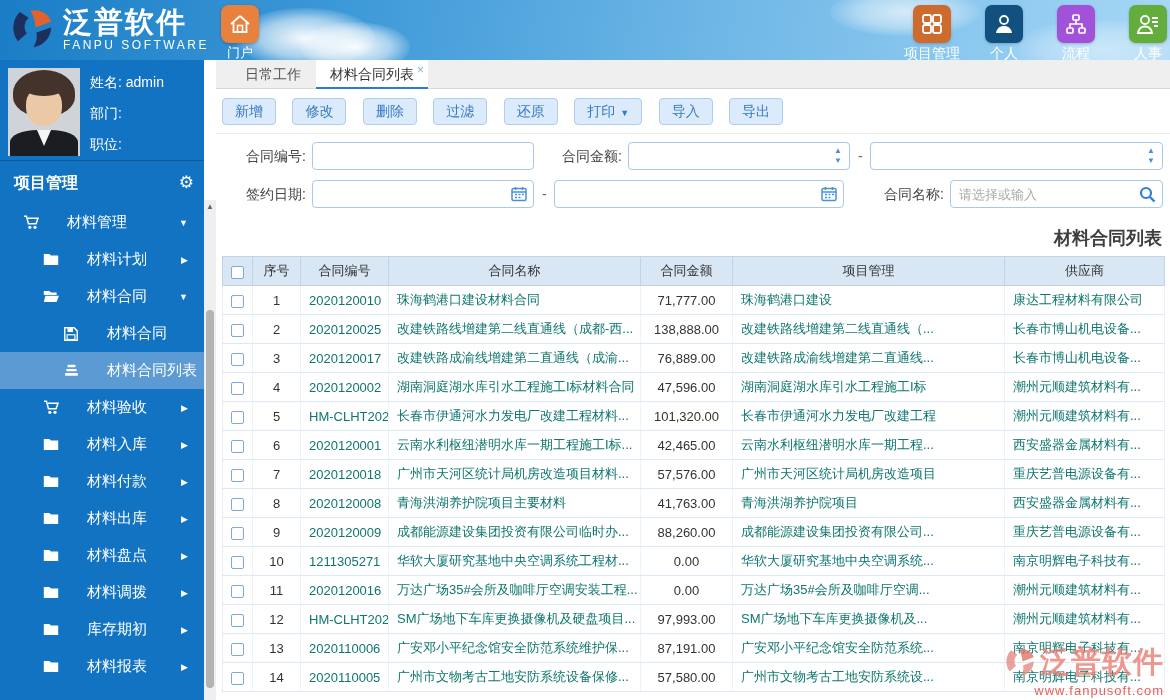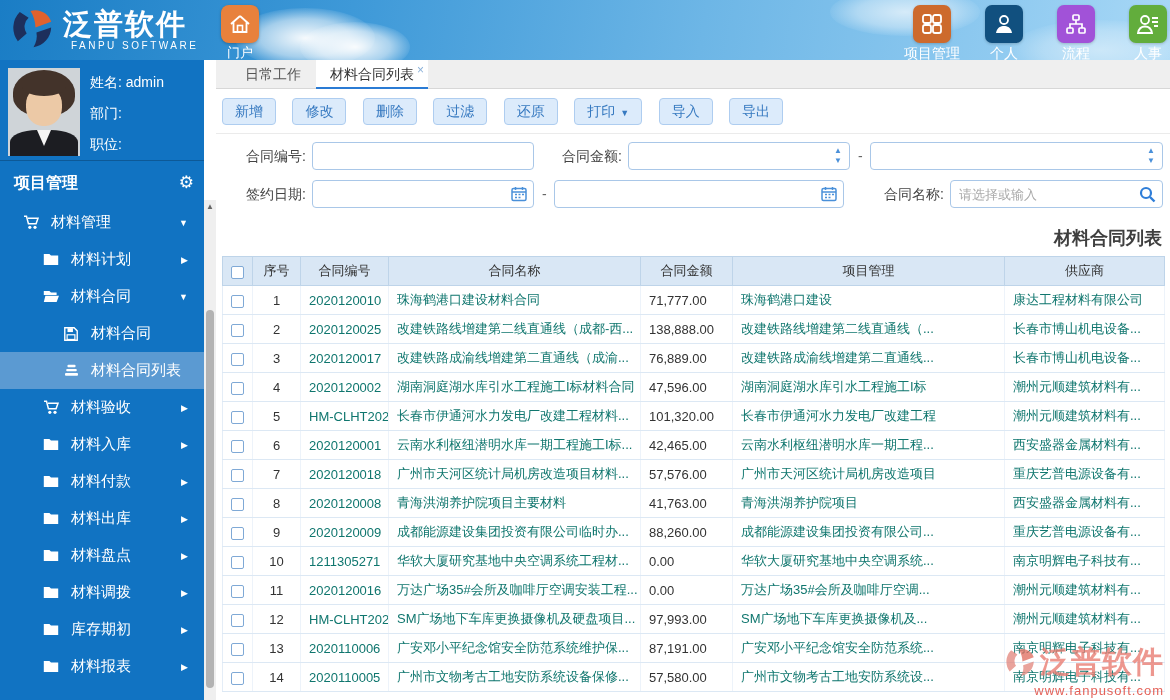--- a/index.html
+++ b/index.html
@@ -12,21 +12,21 @@
     overflow:hidden; z-index:30; }
   .cloud { position:absolute; background:radial-gradient(ellipse at center,rgba(255,255,255,.95) 0%,rgba(255,255,255,.55) 45%,rgba(255,255,255,0) 75%); border-radius:50%; }
   .c1 { left:235px; top:8px; width:140px; height:60px; }
   .c2 { left:300px; top:22px; width:110px; height:50px; }
   .c3 { left:830px; top:-12px; width:150px; height:48px; opacity:.7; }
   .c4 { left:1010px; top:20px; width:180px; height:60px; opacity:.5; }
   .logo-wrap { position:absolute; left:10px; top:6px; display:flex; align-items:center; }
   .logo-mark { width:47px; height:47px; }
   .logo-text { margin-left:6px; color:#fff; }
   .logo-title { font-size:29px; font-weight:bold; letter-spacing:2px; line-height:30px; }
-  .logo-sub { font-size:10px; letter-spacing:2.5px; margin-top:1px;margin-left:8px; }
+  .logo-sub { font-size:12px; letter-spacing:2.5px; margin-top:1px; }
   .portal { position:absolute; left:220px; top:5px; width:40px; text-align:center; }
   .portal-tile { width:38px; height:38px; margin:0 auto; background:#e8813c; border-radius:8px;
     display:flex; align-items:center; justify-content:center; box-shadow:0 1px 3px rgba(0,0,0,.25); }
   .portal-lbl { color:#fff; font-size:13px; margin-top:1px; }
   .nav { position:absolute; right:-14px; top:5px; display:flex; }
   .nav-item { width:72px; text-align:center; cursor:pointer; }
   .nav-tile { width:38px; height:38px; margin:0 auto; border-radius:7px;
     display:flex; align-items:center; justify-content:center; box-shadow:0 1px 3px rgba(0,0,0,.2); }
   .t-proj { background:#cd6a2d; } .t-per { background:#11507f; }
   .t-flow { background:#a152d8; } .t-hr { background:#62ad3c; }
@@ -41,21 +41,21 @@
   .av-fringe { position:absolute; left:14px; top:10px; width:44px; height:18px; background:#43332a; border-radius:0 0 50% 50%; }
   .av-suit { position:absolute; left:2px; top:62px; width:68px; height:30px; background:#1c1d22; border-radius:40% 40% 0 0; }
   .av-shirt { position:absolute; left:29px; top:62px; width:14px; height:16px; background:#f5f5f5; clip-path:polygon(0 0,100% 0,50% 100%); }
   .u-lines { position:absolute; left:90px; top:14px; font-size:14px; }
   .u-line { margin-bottom:13px; white-space:nowrap; }
   .mod-hd { position:absolute; left:0; top:100px; width:204px; height:44px; line-height:44px;
     border-top:1px solid rgba(0,0,0,.22); padding:0 14px; font-size:16px; font-weight:bold; }
   .gear { position:absolute; right:10px; top:0; font-size:17px; cursor:pointer; }
   .gear::before { content:"\2699"; }
   .menu { position:absolute; left:0; top:144px; width:204px; height:496px; overflow:hidden; }
-  .mi { position:relative; height:37px; display:flex; align-items:center; font-size:15px; cursor:pointer; }
+  .mi { position:relative; height:37px; display:flex; align-items:center; font-size:15px; cursor:pointer;gap:16px; }
   .mi .ico { display:inline-flex; width:18px; justify-content:center; }
   .mi .lbl { margin-left:11px; }
   .lvl1 { padding-left:22px; } .lvl2 { padding-left:42px; } .lvl3 { padding-left:62px; }
   .mi.active { background:#5b9ad2; }
   .caret { position:absolute; right:16px; font-size:9px; }
   .caret-down::before { content:"\25BC"; }
   .caret-right::before { content:"\25B6"; }
 
   
   .scrollstrip { position:absolute; left:204px; top:88px; width:12px; height:612px; background:#fff; z-index:25; }
@@ -93,21 +93,21 @@
   .mag { position:absolute; right:6px; top:5px; cursor:pointer; }
 
   .list-title { position:absolute; right:8px; top:166px; font-size:18px; font-weight:bold; color:#3f3f3f; }
 
   table.grid { position:absolute; left:6px; top:196px; width:942px; border-collapse:collapse; table-layout:fixed; font-size:13px; }
   .grid th { height:29px; background:#d9e7f5; color:#333; font-weight:normal; font-size:13px;
     border:1px solid #bed4e9; border-left:0; }
   .grid th:first-child { border-left:1px solid #bed4e9; }
   .grid td { height:29px; border-bottom:1px solid #dce8f4; border-right:1px solid #edf3fa; padding:0 8px; white-space:nowrap; overflow:hidden; color:#333; }
   .grid td:first-child { border-left:1px solid #e4edf7; }
-  .c-center { text-align:center; } .c-right { text-align:left; }
+  .c-center { text-align:center; } .c-right { text-align:center; }
   .grid a { color:#0f766e; text-decoration:none; cursor:pointer; }
   .cb { display:inline-block; width:13px; height:13px; border:1px solid #7fa9d6; border-radius:2px; background:#fff; vertical-align:middle; cursor:pointer; }
 
   .wm { position:absolute; right:6px; bottom:2px; text-align:right; pointer-events:none; z-index:40; }
   .wm-row { display:flex; align-items:center; justify-content:flex-end; }
   .wm-logo { width:34px; height:34px; margin-right:2px; opacity:.75; }
   .wm-brand { font-size:30px; font-weight:bold; color:rgba(232,125,115,.8); letter-spacing:1px; }
   .wm-url { font-size:13px; color:rgba(223,70,60,.85); letter-spacing:1px; }
 </style>
 </head>

